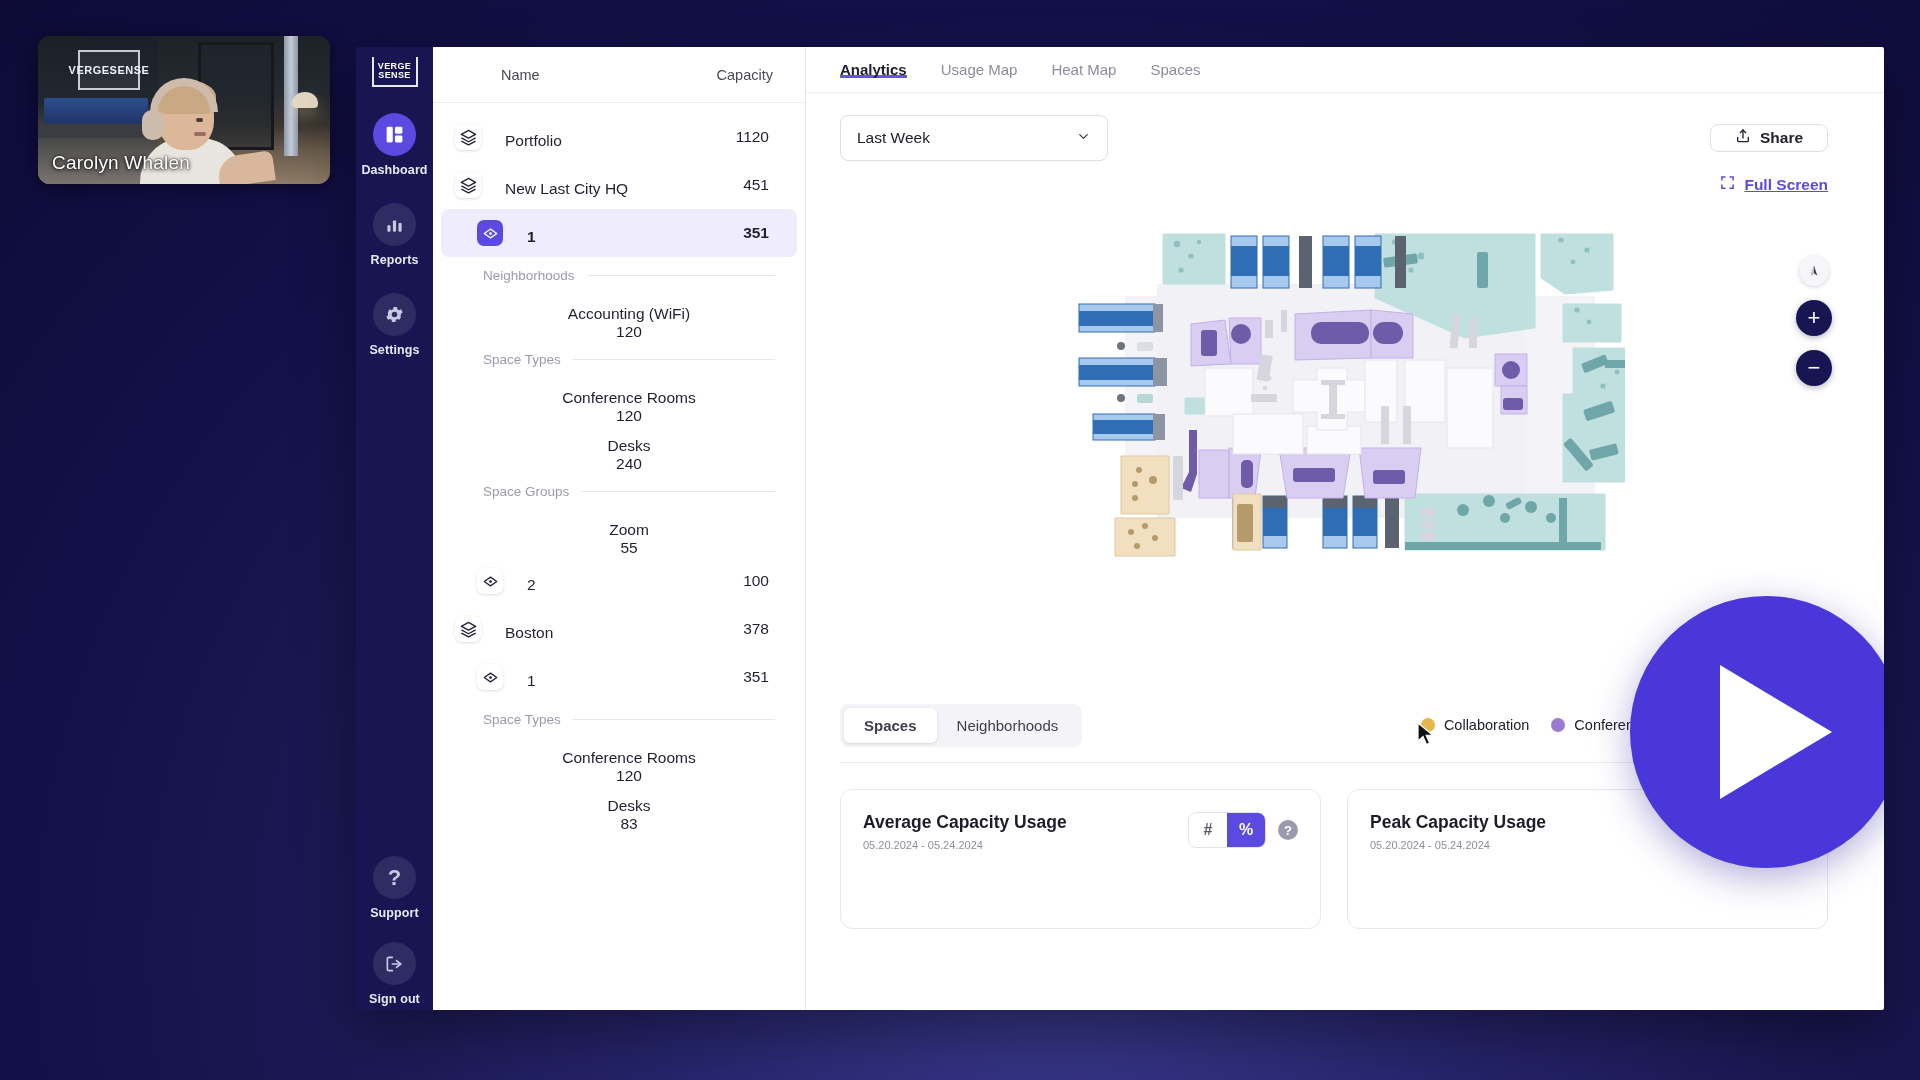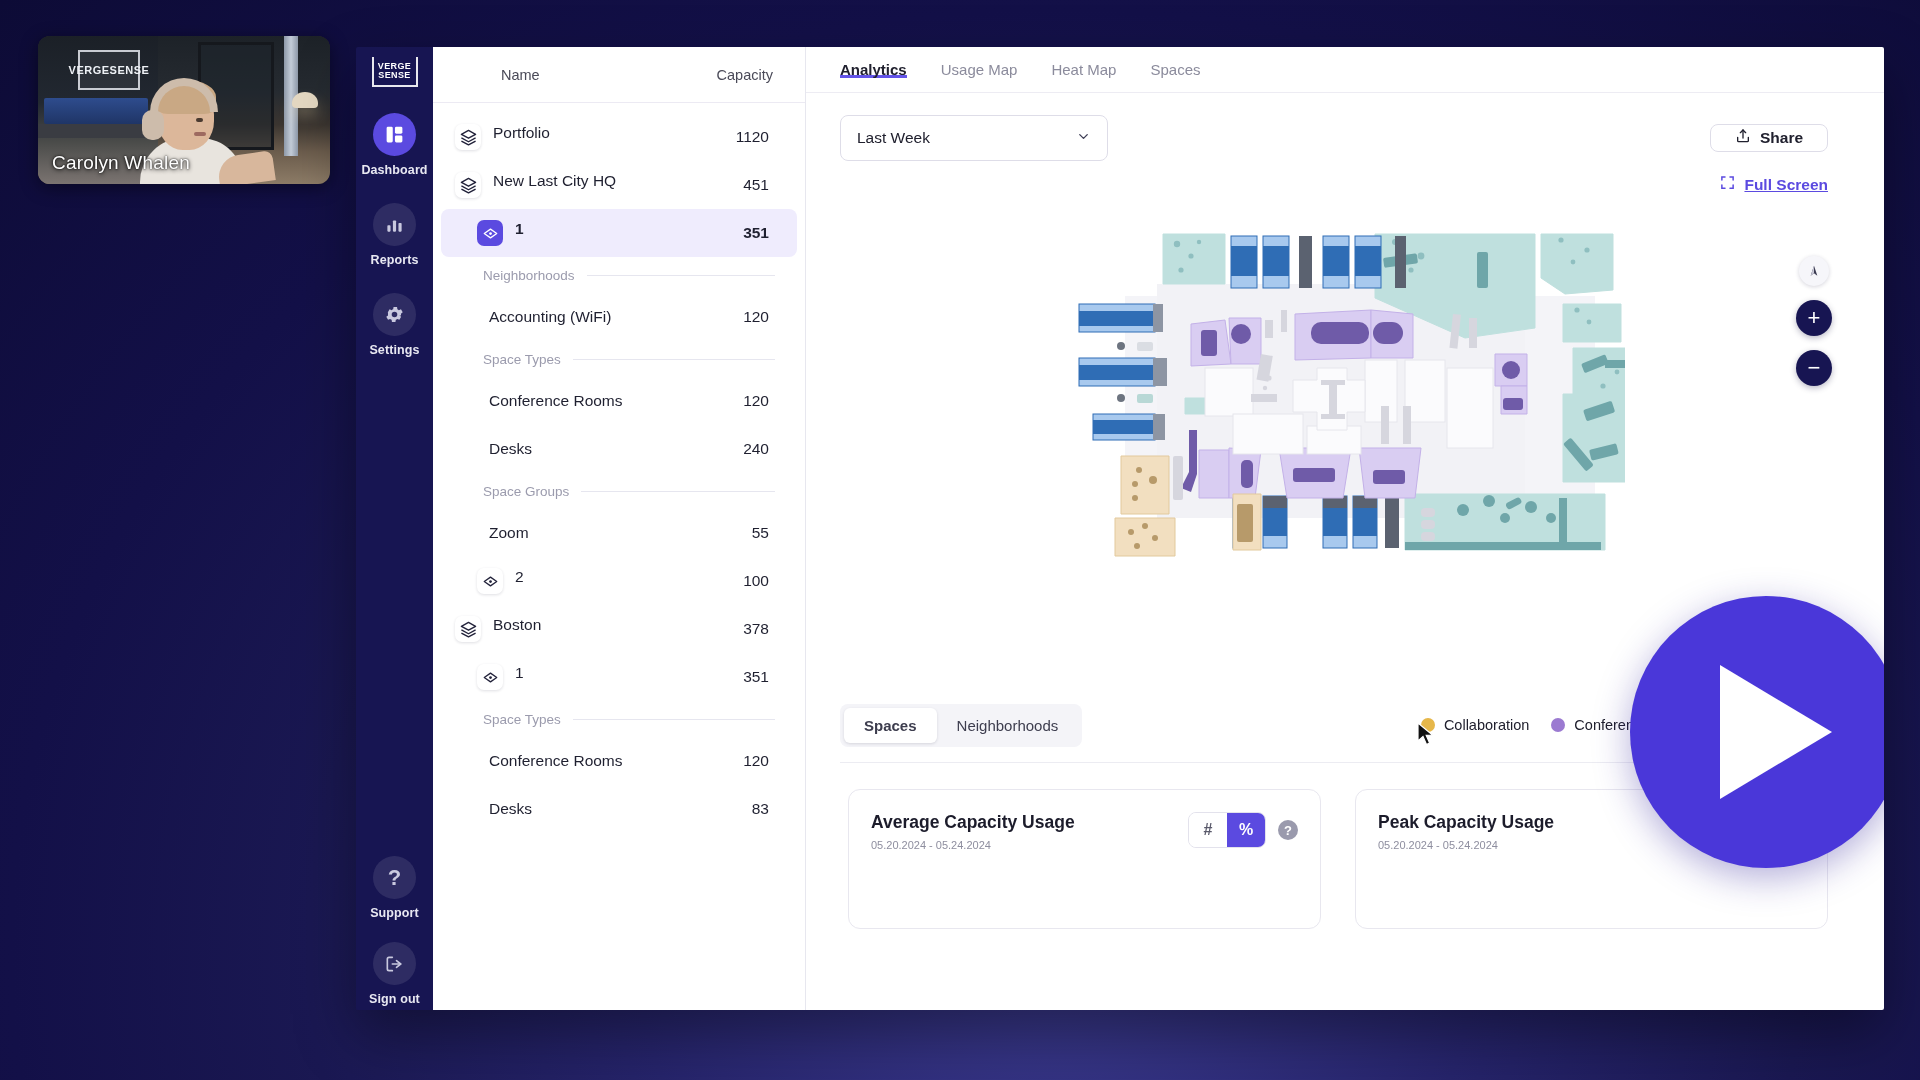--- a/index.html
+++ b/index.html
@@ -159,35 +159,35 @@
     font-size: 14.5px; color: #4a4a58;
   }
   #list-header .h-name { flex: 1; margin-left: 42px; }
   #list-body { flex: 1; overflow: hidden; padding-top: 10px; }
 
   .row {
     display:flex; align-items:center; height: 48px;
     padding: 0 28px 0 14px; margin: 0 8px; border-radius: 8px;
     font-size: 15.5px; color: #1f2030;
   }
-  .row .r-name { flex: 1; display:flex; align-items:flex-start; gap: 12px; }
+  .row .r-name { flex: 1; display:flex; align-items:flex-end; gap: 24px; }
   .row .r-cap { font-size: 15.5px; color: #1f2030; }
   .row.selected { background: #efecfd; }
   .row.selected .r-cap, .row.selected .r-label { font-weight: 700; }
 
   .badge {
     width: 26px; height: 26px; border-radius: 7px;
     background: #fff; box-shadow: 0 1px 3px rgba(30,30,60,.14);
     display:flex; align-items:center; justify-content:center;
     flex: 0 0 26px;
   }
   .badge.purple { background: #5b4ae0; box-shadow: none; }
 
   .indent-1 { padding-left: 36px; }
-  .indent-2 { padding-left: 48px; }
+  .indent-2 { padding-left: 48px; flex-direction: column; }
 
   .sep {
     display:flex; align-items:center; gap: 12px;
     padding: 0 30px 0 50px; height: 36px;
     color: #9b9bad; font-size: 13.5px;
   }
   .sep .line { flex: 1; height: 1px; background: #e6e6ef; }
 
   
   #main {
@@ -284,21 +284,20 @@
 
   
   #cards {
     display:flex; gap: 26px; padding: 26px 56px 0 34px;
   }
   .card {
     flex: 1; border: 1px solid #e8e7ef; border-radius: 12px;
     padding: 22px 22px 20px 22px; height: 140px;
     display:flex; align-items: flex-start; justify-content: space-between;
     background:#fff;
-    margin-left:8px;
   }
   .card .c-title { font-size: 17.5px; font-weight: 700; color:#1c1c2b; }
   .card .c-sub { font-size: 11px; color:#8e8e9f; margin-top: 6px; }
   .card .c-right { display:flex; align-items:center; gap: 12px; }
   .unit-toggle { display:flex; border:1px solid #e3e2ec; border-radius: 8px; overflow:hidden; }
   .unit {
     width: 38px; height: 34px; display:flex; align-items:center; justify-content:center;
     font-size: 16px; color:#5a5a6b; cursor:pointer; background:#fff; font-weight:600;
   }
   .unit.active { background:#5b4ae0; color:#fff; }

